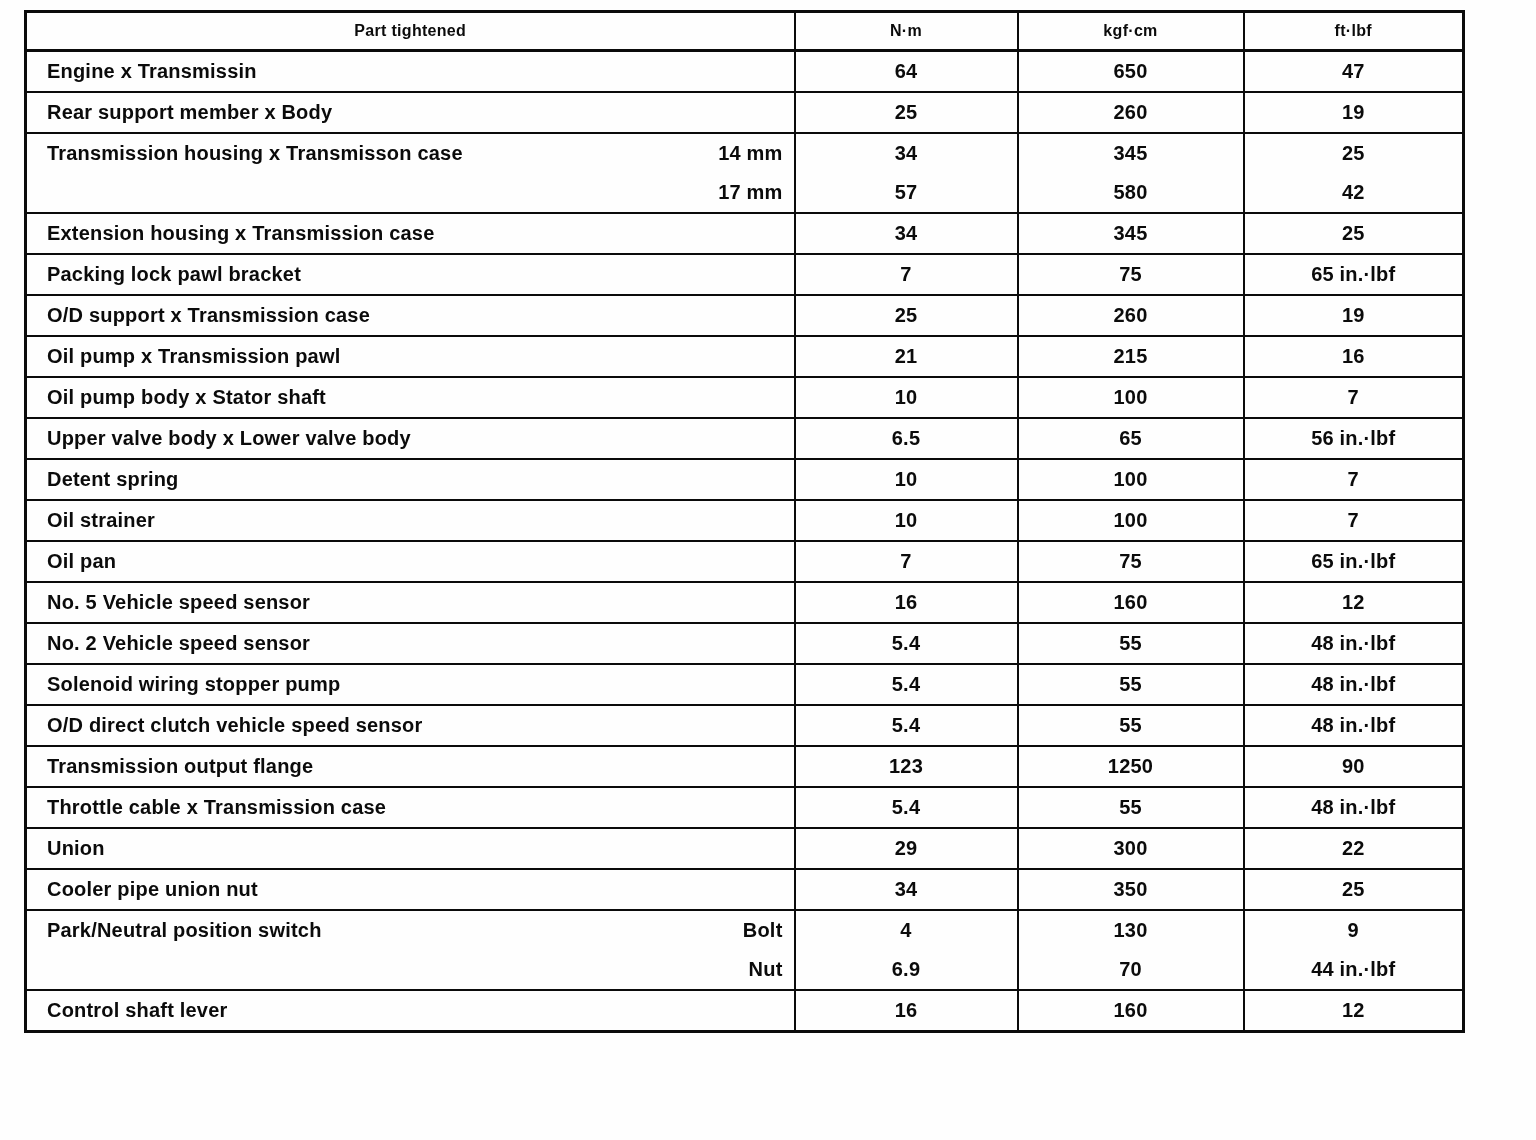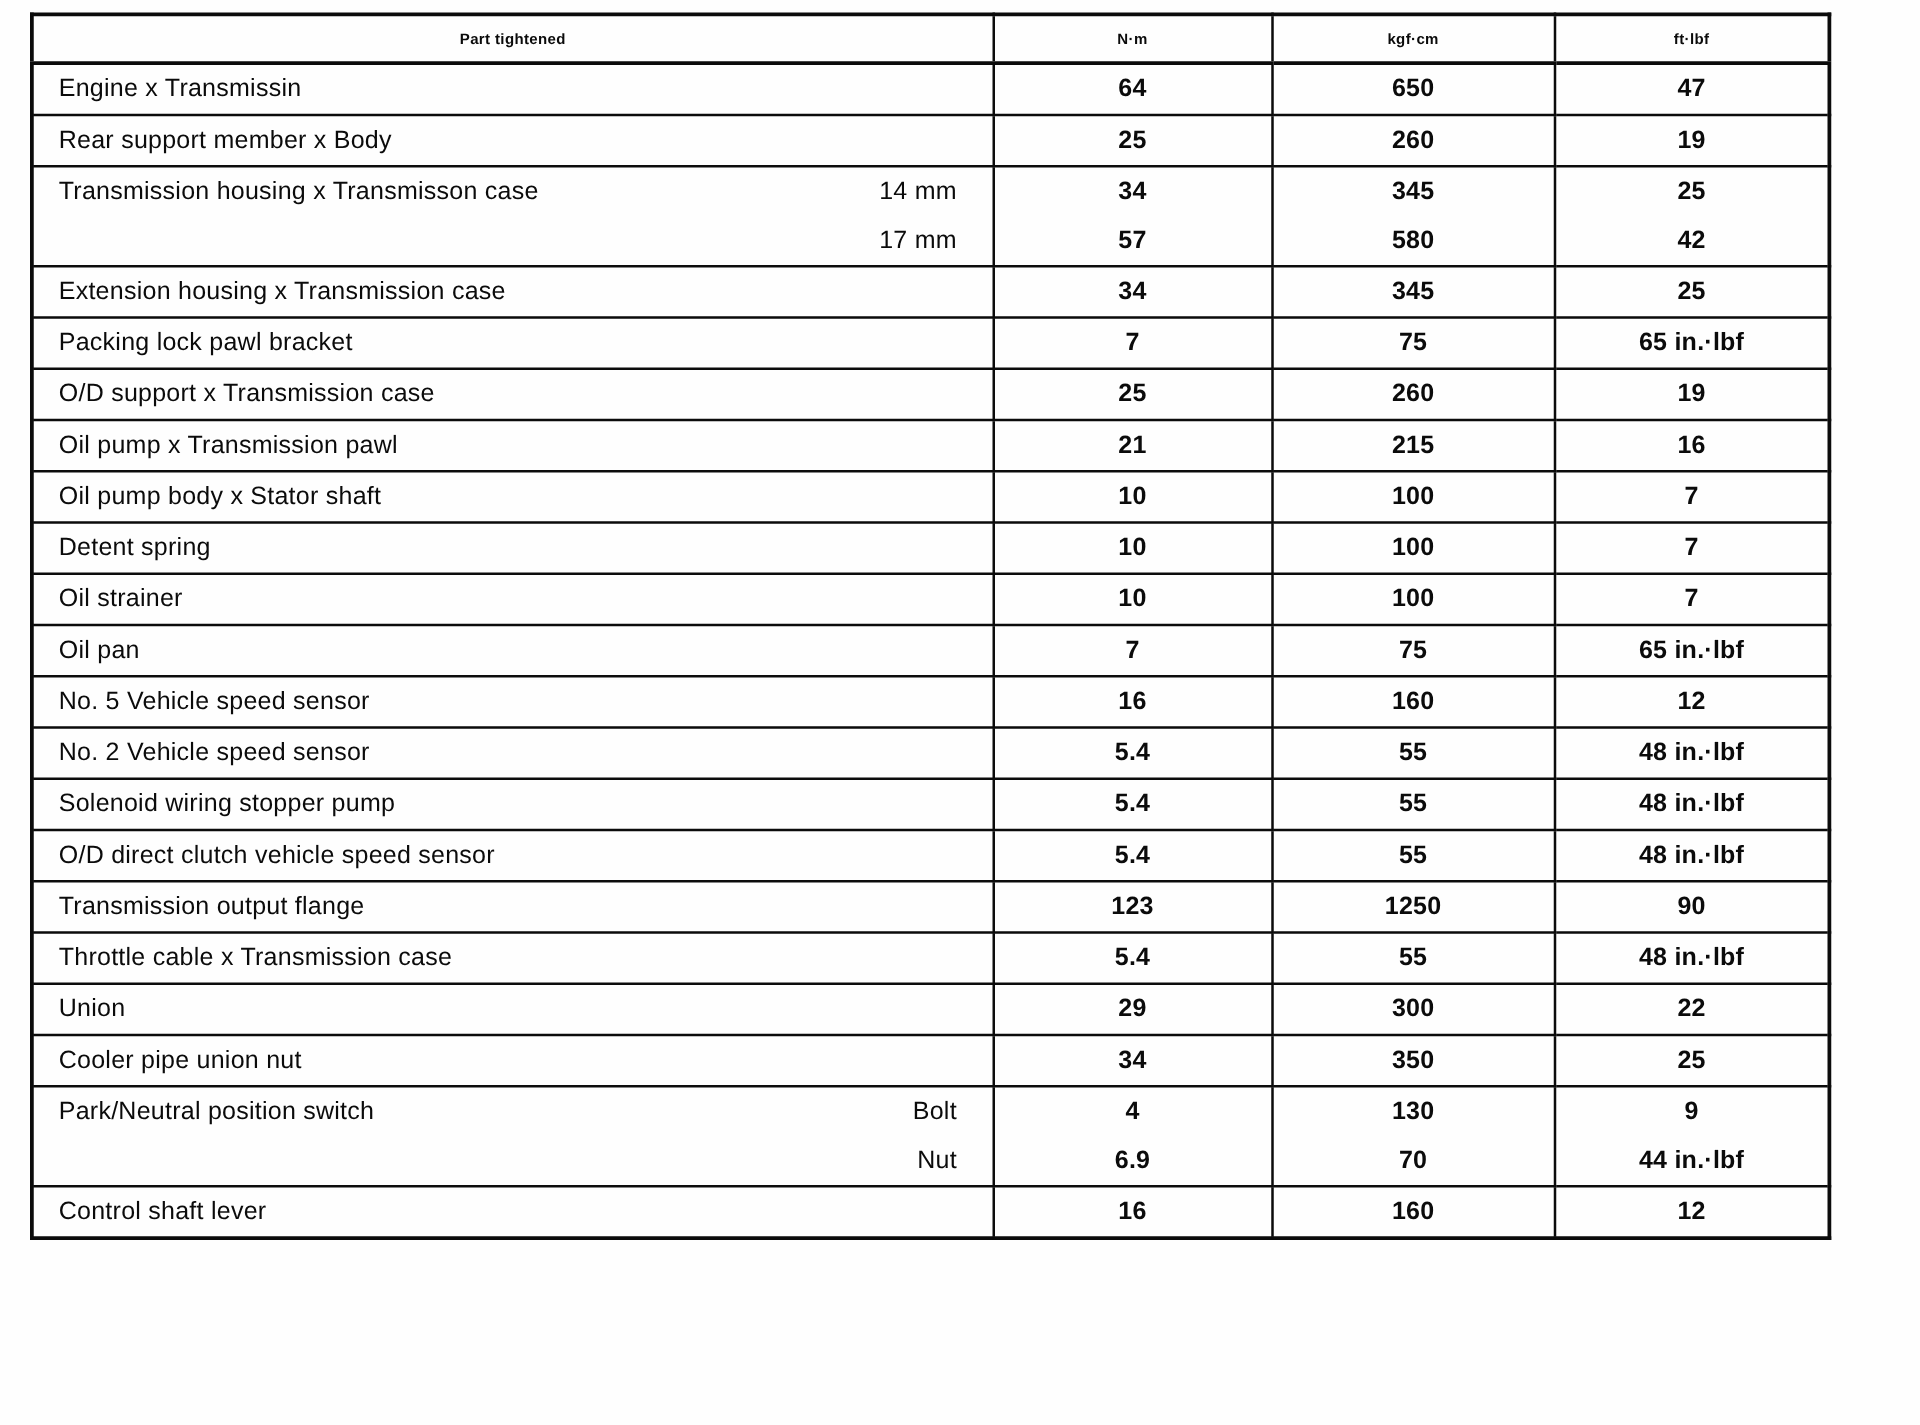--- a/index.html
+++ b/index.html
@@ -28,39 +28,39 @@
     table-layout: fixed;
     border: 3px solid #0b0b0b;
   }
   th, td {
     border: 2px solid #0b0b0b;
     padding: 0;
     vertical-align: middle;
   }
   thead th {
     height: 36px;
-    font-size: 12px;
+    font-size: 16px;
     font-weight: bold;
     text-align: center;
     letter-spacing: 0.3px;
     border-bottom: 3px solid #0b0b0b;
   }
   td.part-cell {
     text-align: left;
   }
   .part-line {
     display: flex;
     justify-content: space-between;
     align-items: center;
     height: 39px;
     line-height: 39px;
     padding-left: 20px;
-    padding-right: 28px;
+    padding-right: 11px;
     font-size: 20px;
-    font-weight: normal;
+    font-weight: bold;
     letter-spacing: 0.2px;
     white-space: nowrap;
   }
   .value-line {
     height: 39px;
     line-height: 39px;
     text-align: center;
     font-size: 20px;
     font-weight: bold;
     letter-spacing: 0.2px;
@@ -228,20 +228,37 @@
           <td class="value-cell">
             <div class="value-line">100</div>
           </td>
           <td class="value-cell">
             <div class="value-line">7</div>
           </td>
         </tr>
         <tr>
           <td class="part-cell">
             <div class="part-line">
+              <span class="part-name">Upper valve body x Lower valve body</span>
+              <span class="sub-label"></span>
+            </div>
+          </td>
+          <td class="value-cell">
+            <div class="value-line">6.5</div>
+          </td>
+          <td class="value-cell">
+            <div class="value-line">65</div>
+          </td>
+          <td class="value-cell">
+            <div class="value-line">56 in.·lbf</div>
+          </td>
+        </tr>
+        <tr>
+          <td class="part-cell">
+            <div class="part-line">
               <span class="part-name">Detent spring</span>
               <span class="sub-label"></span>
             </div>
           </td>
           <td class="value-cell">
             <div class="value-line">10</div>
           </td>
           <td class="value-cell">
             <div class="value-line">100</div>
           </td>

